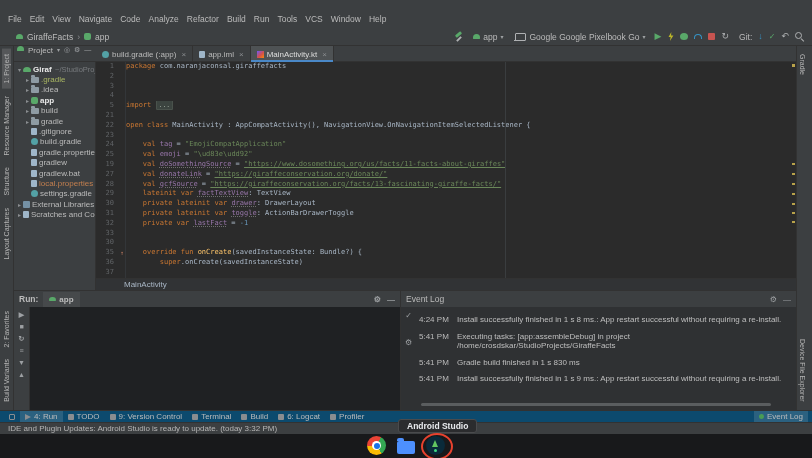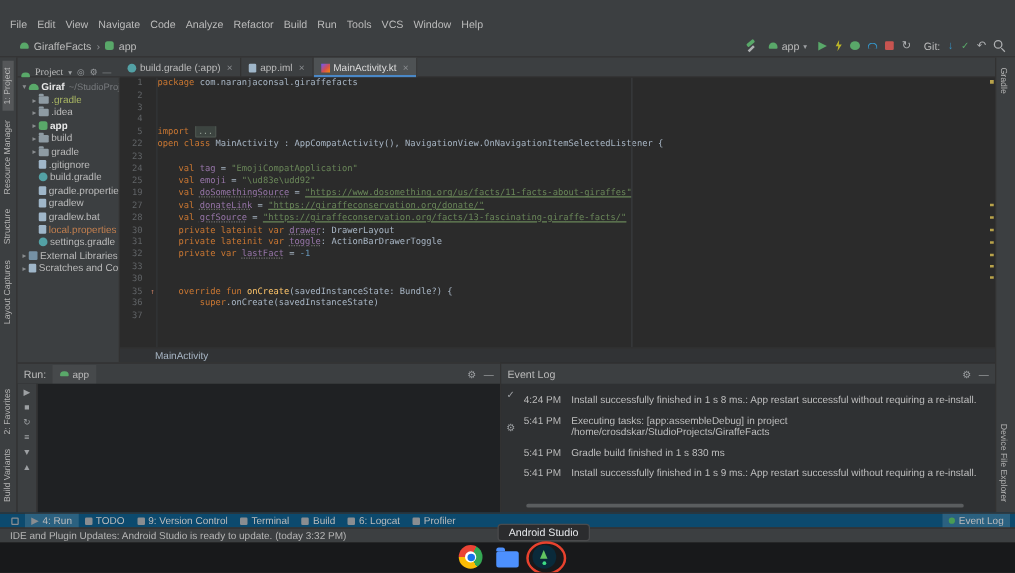--- a/index.html
+++ b/index.html
@@ -36,22 +36,22 @@
   .bolt-icon{width:7px;height:9px;background:#bbb529;clip-path:polygon(55% 0,15% 55%,45% 55%,35% 100%,85% 40%,52% 40%);display:inline-block;}
   .bug-icon{width:8px;height:7px;background:#59a869;border-radius:4px/3.5px;display:inline-block;}
   .profile-icon{width:8px;height:5px;border:1.5px solid #3592c4;border-bottom:none;border-radius:8px 8px 0 0;box-sizing:border-box;display:inline-block;}
   .stop-icon{width:7px;height:7px;background:#c75450;border-radius:1px;display:inline-block;}
   .search-icon{width:9px;height:9px;position:relative;display:inline-block;}
   .search-icon::before{content:"";position:absolute;left:0;top:0;width:5px;height:5px;border:1.2px solid #afb1b3;border-radius:50%;}
   .search-icon::after{content:"";position:absolute;left:6px;top:6px;width:3.5px;height:1.2px;background:#afb1b3;transform:rotate(45deg);transform-origin:left center;}
   
   .tabs-row{position:absolute;left:0;top:46px;width:812px;height:16px;background:#3c3f41;
             border-bottom:1px solid #323232;box-sizing:border-box;}
-  .project-header{position:absolute;left:14px;top:0;width:82px;height:16px;display:flex;align-items:flex-end;
-                  gap:4px;padding:0 3px;box-sizing:border-box;font-size:8px;font-family:Liberation Serif, serif;}
+  .project-header{position:absolute;left:14px;top:0;width:82px;height:16px;display:flex;align-items:flex-start;
+                  gap:4px;padding:0 3px;box-sizing:border-box;font-size:8px;}
   .ph-title{max-width:26px;overflow:hidden;text-overflow:ellipsis;white-space:nowrap;}
   .ph-ico{color:#9da0a3;font-size:7px;}
   .etabs{position:absolute;left:96px;top:0;width:700px;height:16px;display:flex;overflow:hidden;}
   .etab{display:flex;align-items:center;gap:3px;padding:0 6px;font-size:8px;color:#bbbbbb;
         border-right:1px solid #323232;white-space:nowrap;box-sizing:border-box;height:16px;}
   .etab.active{background:#4e5254;box-shadow:inset 0 -2px 0 #4a88c7;color:#dddddd;}
   .tabclose{color:#8a8d90;font-size:8px;margin-left:2px;}
   .tabicon{width:7px;height:7px;display:inline-block;flex:none;}
   .gradle-icon{border-radius:50%;background:#53a1a5;}
   .file-icon{width:6px;height:7px;background:#9fb6c9;border-radius:1px;}
@@ -108,21 +108,21 @@
   .fn{color:#ffc66b;}
   .num{color:#6897bb;}
   .fold{background:#3c4440;color:#9aa79a;border:1px solid #4a524c;border-radius:1px;padding:0 2px;font-size:6.5px;}
   .stripe-mark{position:absolute;right:1px;width:3px;height:2px;background:#b8a24a;}
   
   .crumb-bar{position:absolute;left:96px;top:278px;width:700px;height:12px;background:#313335;
              border-top:1px solid #323232;display:flex;align-items:center;padding-left:28px;
              box-sizing:border-box;font-size:8px;color:#a9b7c6;}
   
   .run-panel{position:absolute;left:14px;top:290px;width:386px;height:120px;background:#3c3f41;
-             border-top:1px solid #323232;box-sizing:border-box;}
+             border-top:1px solid #323232;box-sizing:border-box;font-weight:bold;}
   .panel-header{height:16px;display:flex;align-items:center;gap:5px;padding:0 5px;font-size:8.5px;box-sizing:border-box;}
   .panel-title{color:#bbbbbb;}
   .run-tab{display:flex;align-items:center;gap:3px;background:#46494b;height:15px;padding:0 6px;font-size:8px;}
   .hdr-icons{margin-left:auto;display:flex;gap:6px;align-items:center;color:#9da0a3;font-size:8px;}
   .run-body{position:absolute;left:0;top:16px;width:386px;height:104px;background:#1f2123;}
   .run-side{position:absolute;left:0;top:0;width:16px;height:104px;background:#3c3f41;
             border-right:1px solid #323232;display:flex;flex-direction:column;align-items:center;
             padding-top:4px;box-sizing:border-box;gap:4px;}
   .side-ico{font-size:7px;color:#9da0a3;line-height:8px;}
   
@@ -174,21 +174,21 @@
                        border-right:3.5px solid transparent;border-bottom:7px solid #62c561;}
   .studio-icon::after{content:"";position:absolute;left:8px;top:13px;width:3px;height:3px;background:#3ddc84;border-radius:50%;}
   .tray{position:absolute;right:6px;top:2px;height:20px;display:flex;align-items:center;gap:6px;
         padding:0 8px;border-radius:11px;background:rgba(255,255,255,0.07);}
   .us-badge{border:1px solid #9aa0a6;border-radius:2px;font-size:7.5px;color:#e8eaed;padding:0 2px;line-height:9px;}
   .tray-avatar{width:12px;height:12px;border-radius:50%;background:#4f9ee8;display:inline-block;}
   .tray-dot{width:7px;height:7px;border-radius:50%;background:#e8eaed;display:inline-block;}
   .tray-time{color:#e8eaed;font-size:9px;}
   
   .tooltip{position:absolute;left:398px;top:419px;background:#2b2c2e;border:1px solid #4a4b4d;
-           color:#e8eaed;font-size:8.5px;padding:1px 8px;border-radius:3px;z-index:40;white-space:nowrap;}
+           color:#e8eaed;font-size:8.5px;padding:1px 8px;border-radius:3px;z-index:40;white-space:nowrap;font-weight:bold;}
   .red-circle{position:absolute;left:421px;top:433px;width:28px;height:23px;border:2px solid #e8422e;
               border-radius:50%;z-index:60;}
 </style>
 </head>
 <body>
 
 <div class="screen">
 
   <div class="menubar">
       <span class="menu-item">File</span>
@@ -214,20 +214,25 @@
       <span class="module-ico"></span>
       <span class="nb-label">app</span>
     </div>
     <div class="toolbar-right">
       <span class="hammer-icon"></span>
       <div class="combo">
         <span class="android-head small"></span>
         <span>app</span>
         <span class="chev-d">▾</span>
       </div>
+      <div class="combo">
+        <span class="device-icon"></span>
+        <span>Google Google Pixelbook Go</span>
+        <span class="chev-d">▾</span>
+      </div>
       <span class="tb-ico play">▶</span>
       <span class="bolt-icon"></span>
       <span class="bug-icon"></span>
       <span class="profile-icon"></span>
       <span class="stop-icon"></span>
       <span class="tb-ico sync">↻</span>
       <span class="git-label">Git:</span>
       <span class="tb-ico git-down">↓</span>
       <span class="tb-ico git-check">✓</span>
       <span class="tb-ico git-revert">↶</span>
@@ -376,20 +381,25 @@
           <span class="gutter">4</span>
           <span class="g-icon"></span>
           <span class="code-text"></span>
         </div>
         <div class="code-row">
           <span class="gutter">5</span>
           <span class="g-icon"></span>
           <span class="code-text"><span class="kw">import </span><span class="fold">...</span></span>
         </div>
         <div class="code-row">
+          <span class="gutter">21</span>
+          <span class="g-icon"></span>
+          <span class="code-text"></span>
+        </div>
+        <div class="code-row">
           <span class="gutter">22</span>
           <span class="g-icon"></span>
           <span class="code-text"><span class="kw">open class </span><span class="txt">MainActivity</span><span class="txt"> : AppCompatActivity(), NavigationView.OnNavigationItemSelectedListener {</span></span>
         </div>
         <div class="code-row">
           <span class="gutter">23</span>
           <span class="g-icon"></span>
           <span class="code-text"></span>
         </div>
         <div class="code-row">
@@ -409,20 +419,25 @@
         </div>
         <div class="code-row">
           <span class="gutter">27</span>
           <span class="g-icon"></span>
           <span class="code-text"><span class="txt">    </span><span class="kw">val </span><span class="prop u">donateLink</span><span class="txt"> = </span><span class="str link">"https://giraffeconservation.org/donate/"</span></span>
         </div>
         <div class="code-row">
           <span class="gutter">28</span>
           <span class="g-icon"></span>
           <span class="code-text"><span class="txt">    </span><span class="kw">val </span><span class="prop u">gcfSource</span><span class="txt"> = </span><span class="str link">"https://giraffeconservation.org/facts/13-fascinating-giraffe-facts/"</span></span>
+        </div>
+        <div class="code-row">
+          <span class="gutter">29</span>
+          <span class="g-icon"></span>
+          <span class="code-text"><span class="txt">    </span><span class="kw">lateinit var </span><span class="prop u">factTextView</span><span class="txt">: TextView</span></span>
         </div>
         <div class="code-row">
           <span class="gutter">30</span>
           <span class="g-icon"></span>
           <span class="code-text"><span class="txt">    </span><span class="kw">private lateinit var </span><span class="prop u">drawer</span><span class="txt">: DrawerLayout</span></span>
         </div>
         <div class="code-row">
           <span class="gutter">31</span>
           <span class="g-icon"></span>
           <span class="code-text"><span class="txt">    </span><span class="kw">private lateinit var </span><span class="prop u">toggle</span><span class="txt">: ActionBarDrawerToggle</span></span>

